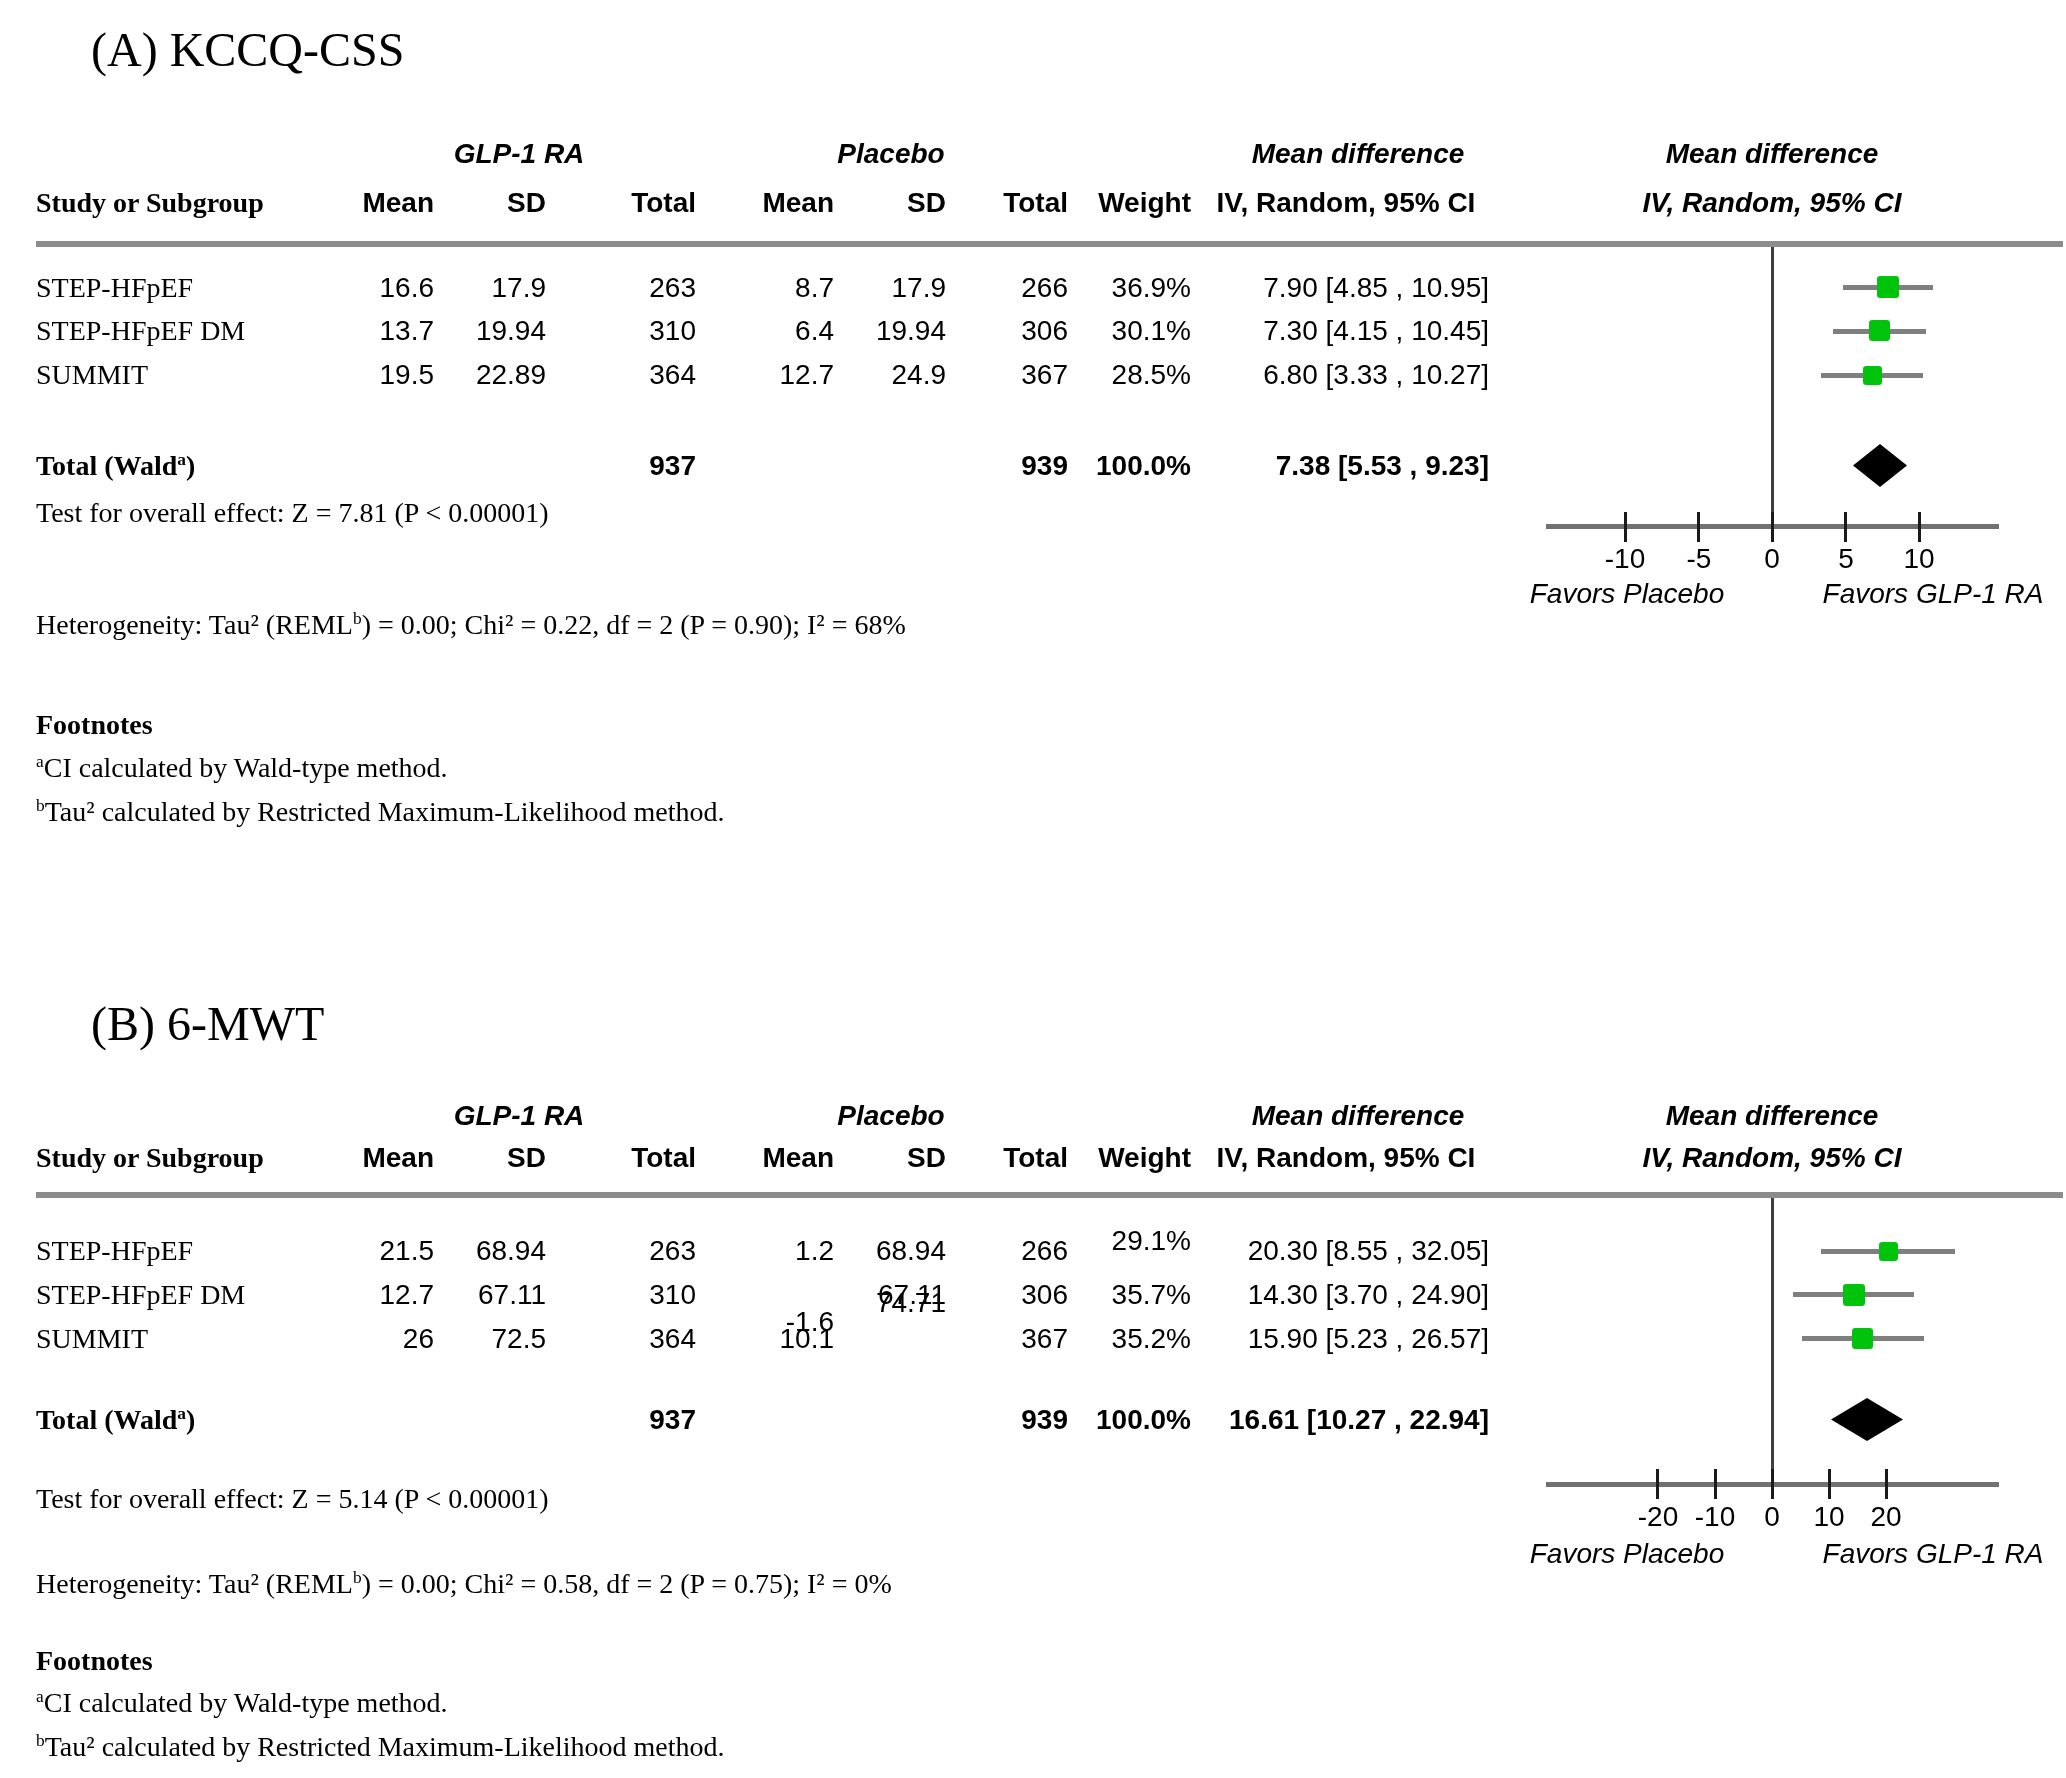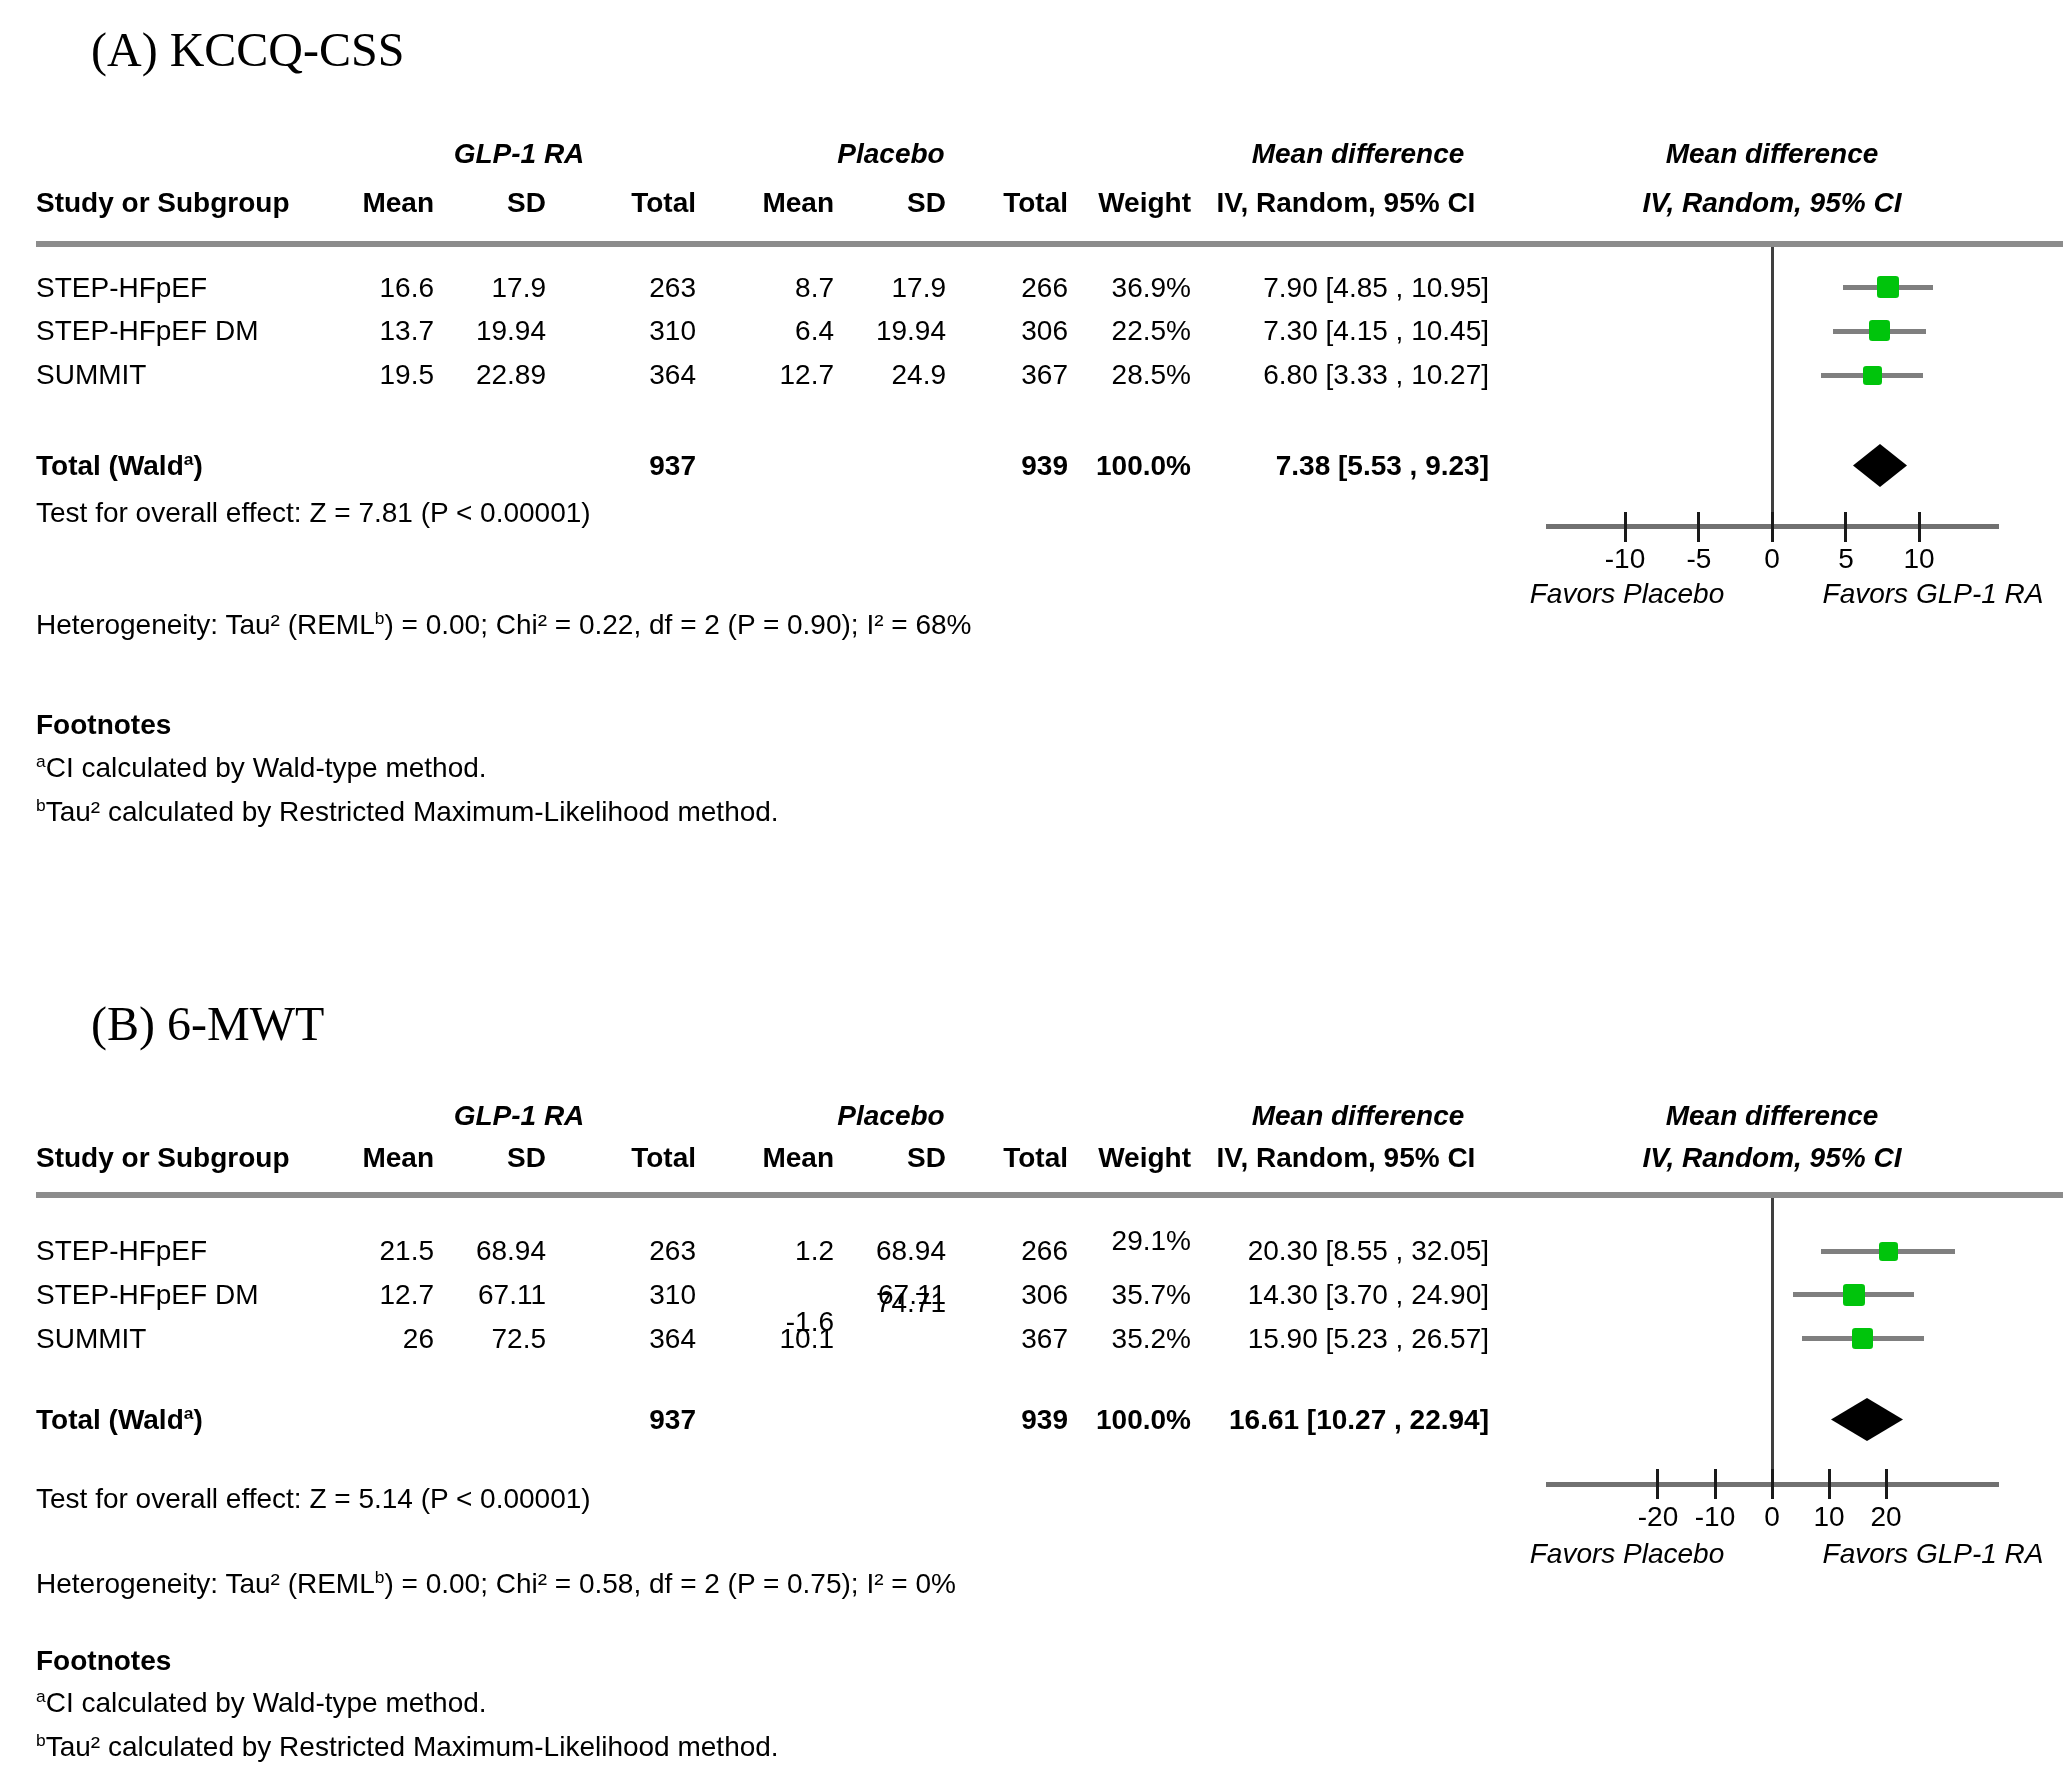--- a/index.html
+++ b/index.html
@@ -7,21 +7,21 @@
     position:relative; width:2066px; height:1778px; background:#ffffff; overflow:hidden;
     font-family:"Liberation Sans", sans-serif; color:#000;
   }
   .t { position:absolute; font-size:28px; line-height:31px; white-space:nowrap; color:#000; }
   .b { font-weight:700; }
   .num { text-align:right; }
   .title { position:absolute; left:91px; font-family:"Liberation Serif", serif; font-size:48px; line-height:52px; white-space:nowrap; color:#000; }
   .sup { font-size:0.62em; vertical-align:super; line-height:0; }
   .sep { position:absolute; left:36px; width:2027px; height:5.7px; background:#8c8c8c; }
   
-  .x-study { left:36px; }
+  .x-study { left:36px;font-family:Liberation Serif, serif; }
   .x-m1  { left:262px;  width:172px; }
   .x-sd1 { left:374px;  width:172px; }
   .x-t1  { left:524px; width:172px; }
   .x-m2  { left:662px; width:172px; }
   .x-sd2 { left:774px; width:172px; }
   .x-t2  { left:896px; width:172px; }
   .x-w   { left:1019px; width:172px; }
   .x-ci  { left:1203px; width:286px; }
   .cx { transform:translateX(-50%);font-style:italic; }
   .cx-g1 { left:519px; }
@@ -67,21 +67,21 @@
   <div class="t num x-w" style="top:272px">36.9%</div>
   <div class="t num x-ci" style="top:272px">7.90 [4.85 , 10.95]</div>
 
   <div class="t x-study" style="top:315px">STEP-HFpEF DM</div>
   <div class="t num x-m1" style="top:315px">13.7</div>
   <div class="t num x-sd1" style="top:315px">19.94</div>
   <div class="t num x-t1" style="top:315px">310</div>
   <div class="t num x-m2" style="top:315px">6.4</div>
   <div class="t num x-sd2" style="top:315px">19.94</div>
   <div class="t num x-t2" style="top:315px">306</div>
-  <div class="t num x-w" style="top:315px">22.5%</div>
+  <div class="t num x-w" style="top:315px">30.1%</div>
   <div class="t num x-ci" style="top:315px">7.30 [4.15 , 10.45]</div>
 
   <div class="t x-study" style="top:359px">SUMMIT</div>
   <div class="t num x-m1" style="top:359px">19.5</div>
   <div class="t num x-sd1" style="top:359px">22.89</div>
   <div class="t num x-t1" style="top:359px">364</div>
   <div class="t num x-m2" style="top:359px">12.7</div>
   <div class="t num x-sd2" style="top:359px">24.9</div>
   <div class="t num x-t2" style="top:359px">367</div>
   <div class="t num x-w" style="top:359px">28.5%</div>

